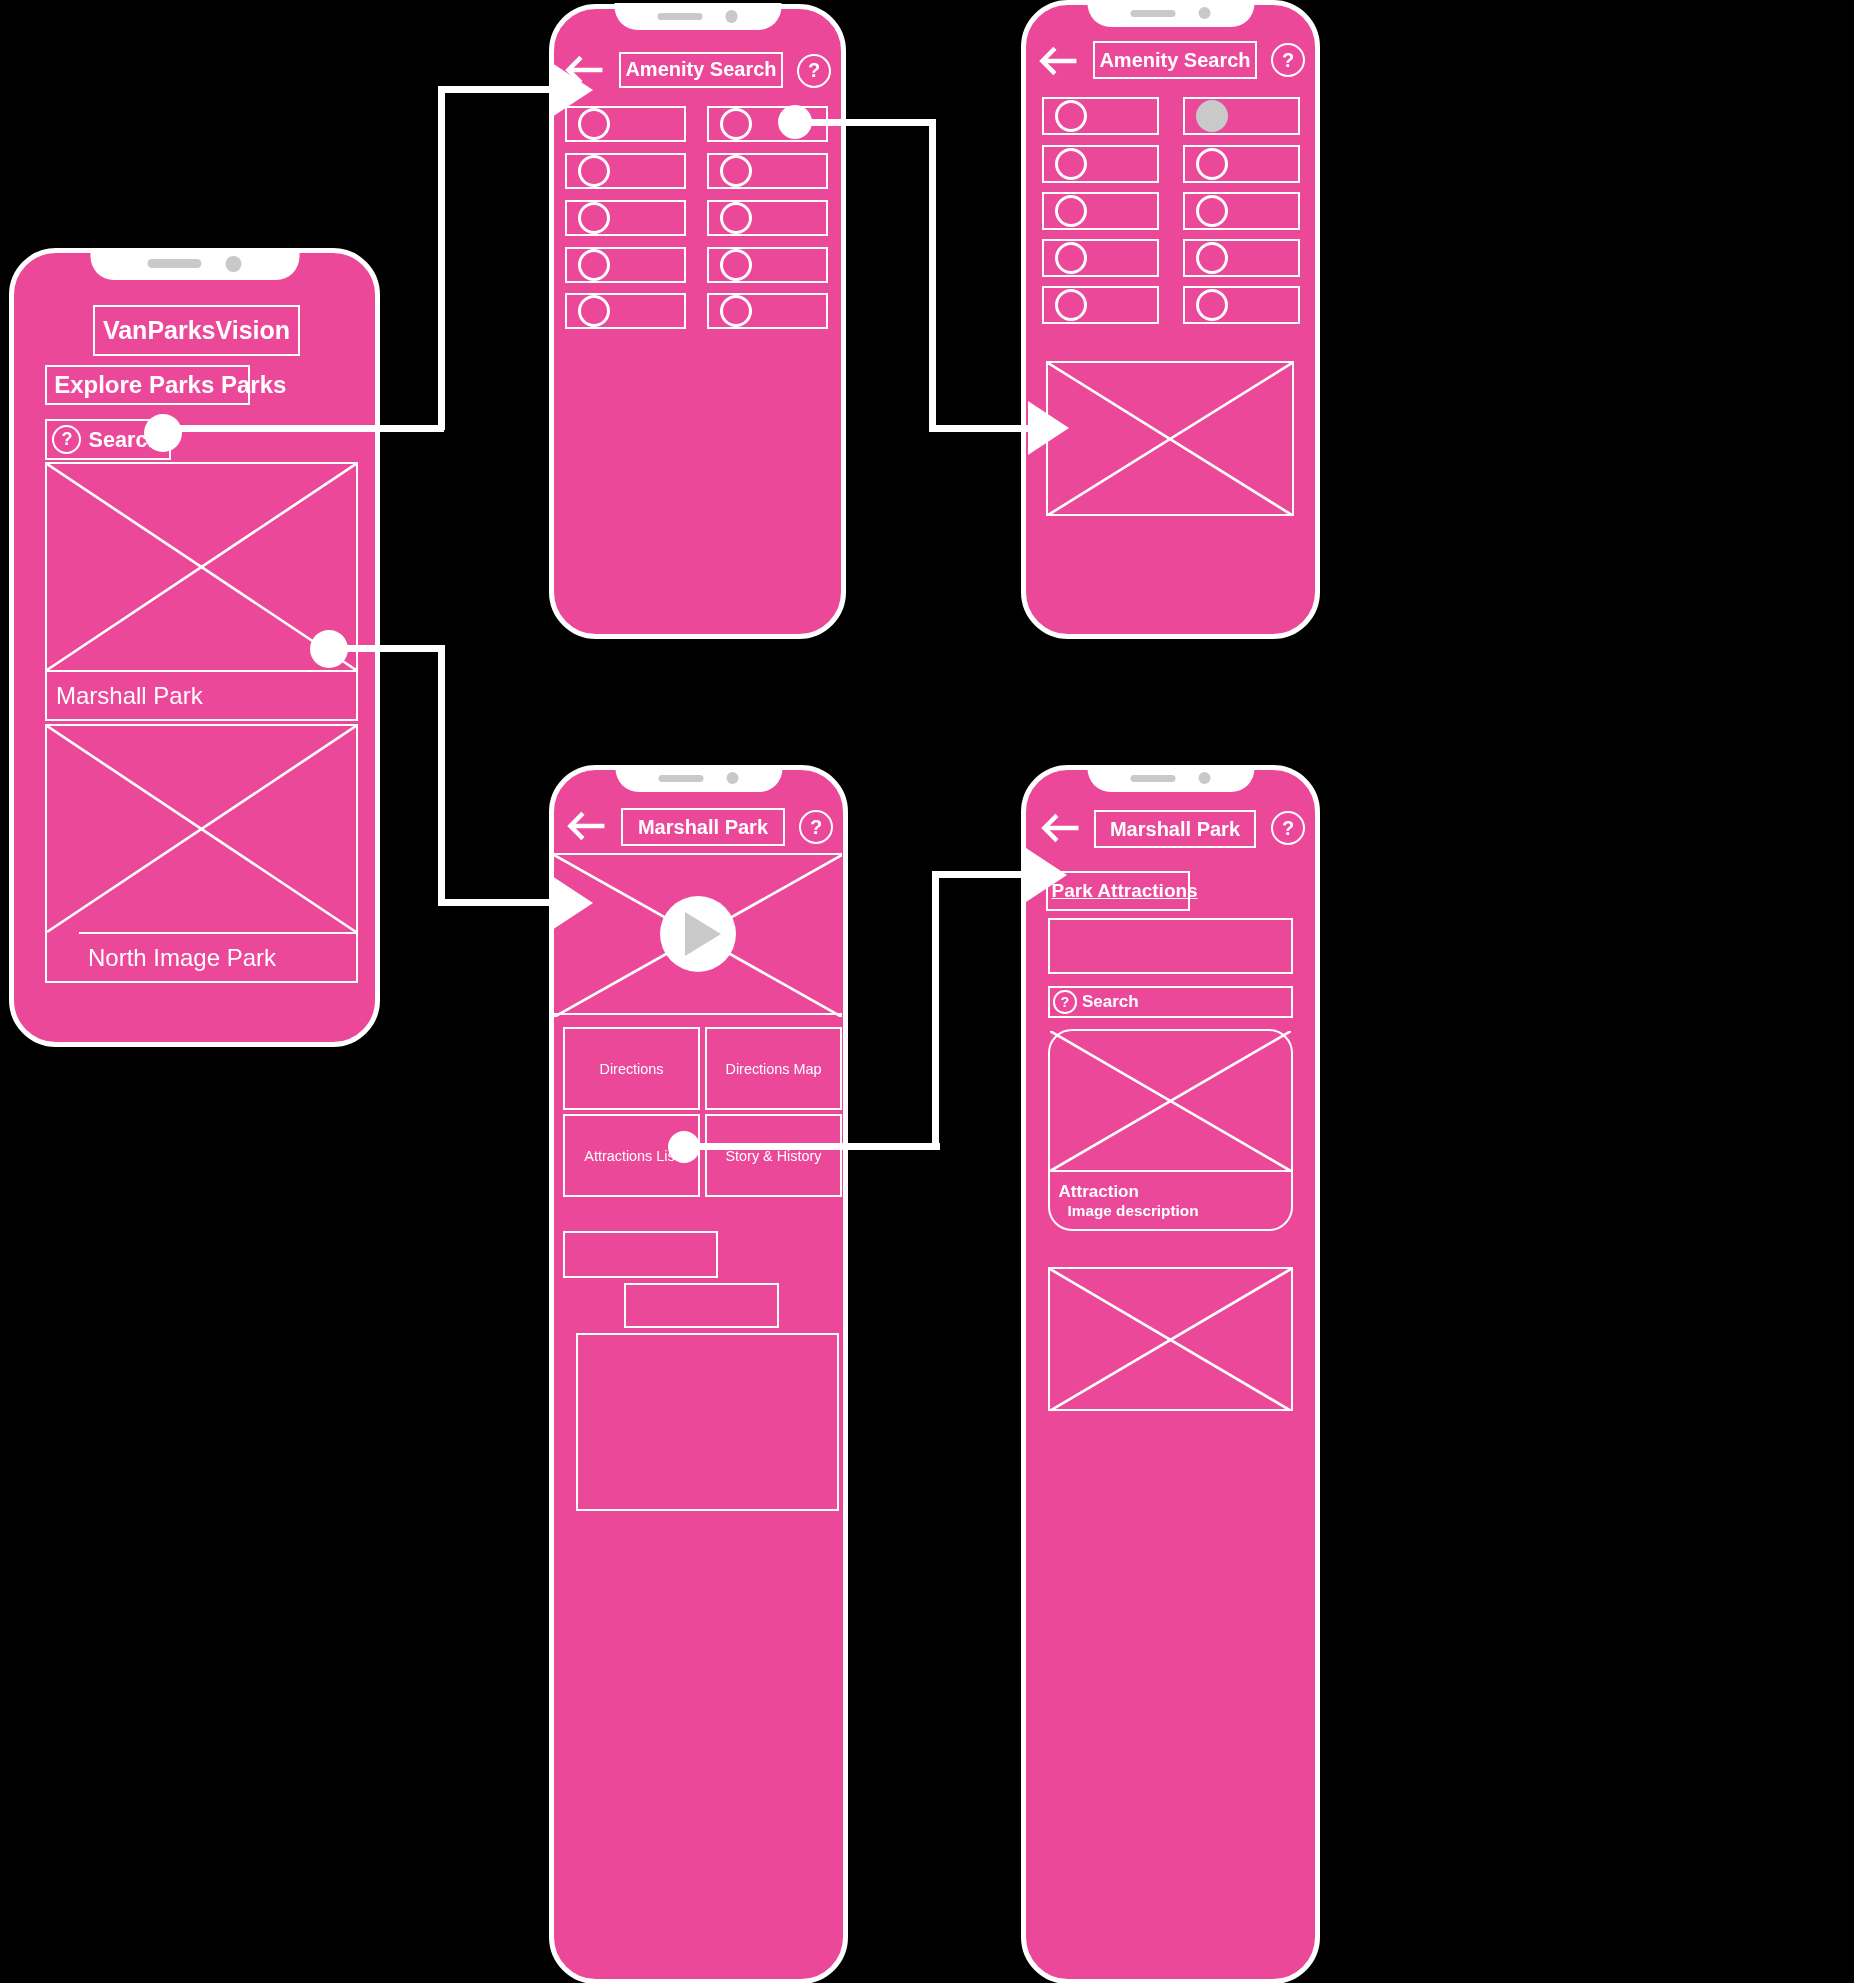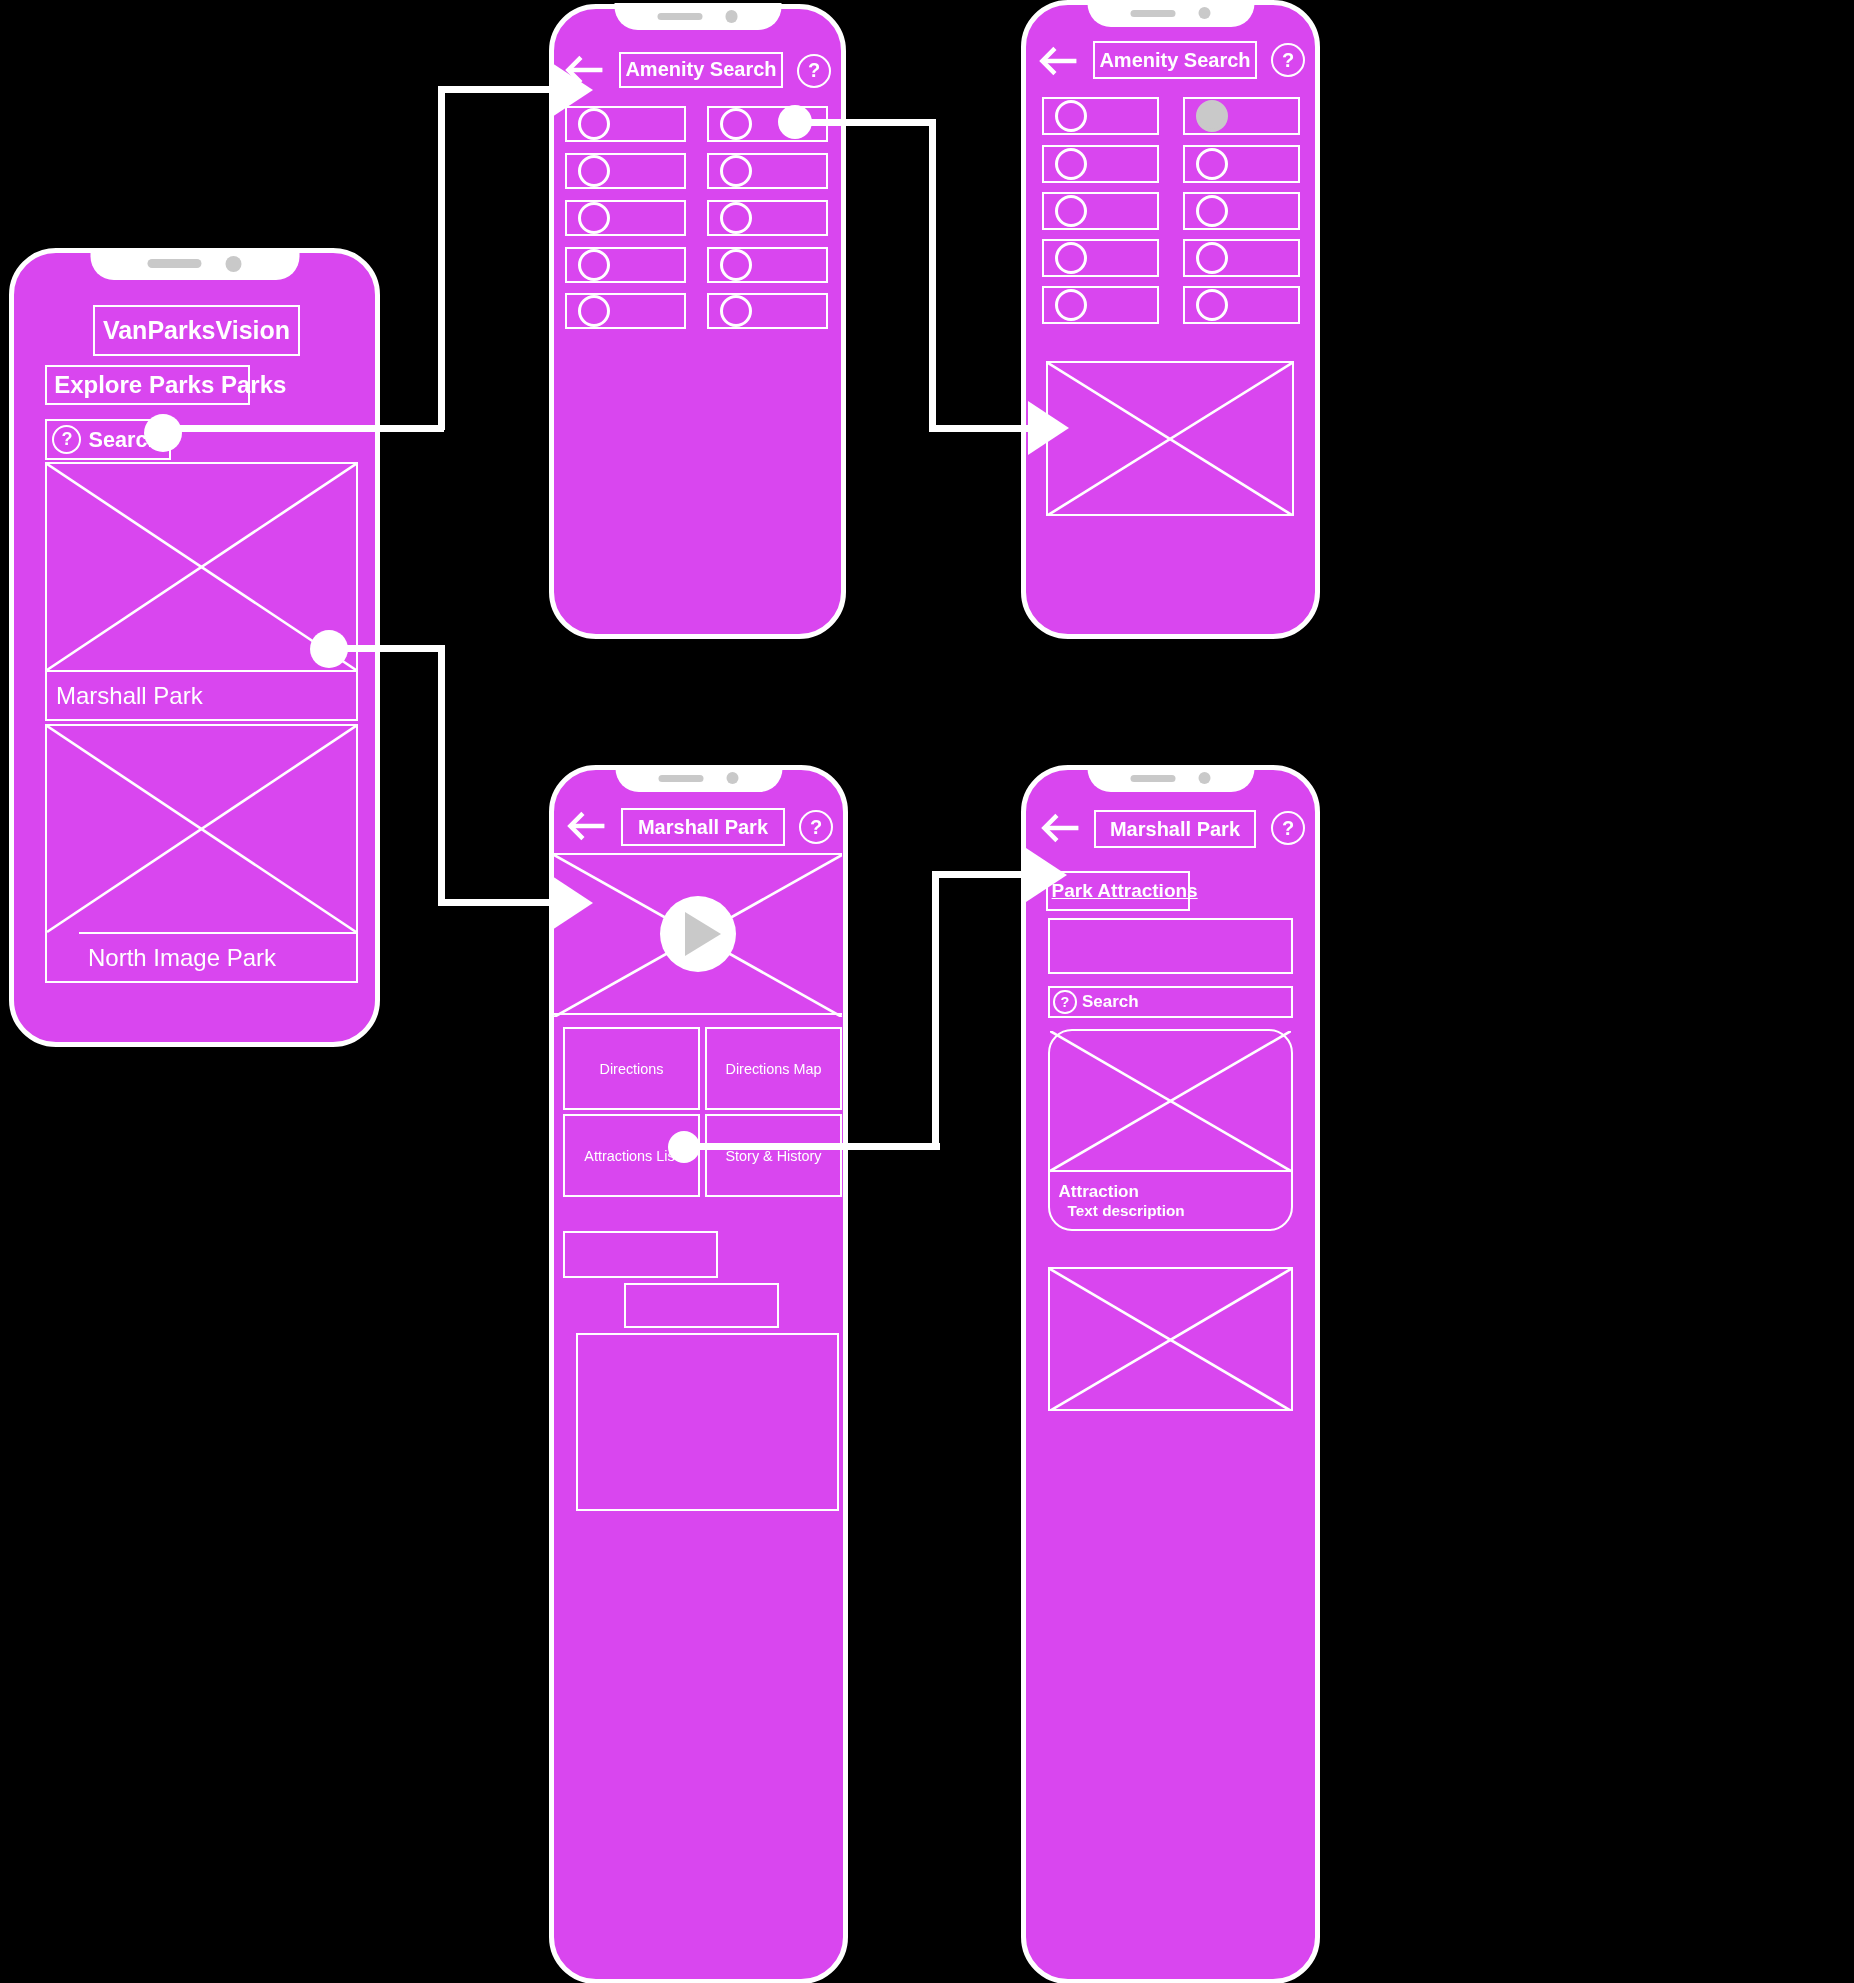--- a/index.html
+++ b/index.html
@@ -1,20 +1,20 @@
 <!DOCTYPE html>
 <html style="font-size:14.4px"><head>
 <meta charset="utf-8">
 <style>
   html,body{margin:0;padding:0;background:#000;}
   body{width:1854px;height:1984px;position:relative;overflow:hidden;
        font-family:"Liberation Sans","DejaVu Sans",sans-serif;color:#fff;}
 
   
-  .phone{position:absolute;border:5.4px solid #fff;border-radius:47px;background:#d946ef;box-sizing:border-box;}
+  .phone{position:absolute;border:5.4px solid #fff;border-radius:47px;background:#ec4899;box-sizing:border-box;}
   .notch{position:absolute;top:-5.4px;left:50%;transform:translateX(-50%);
          background:#fff;border-bottom-left-radius:23.4px;border-bottom-right-radius:23.4px;
          display:flex;align-items:center;justify-content:center;gap:23.4px;}
   .speaker{background:#c9c9c9;border-radius:6.3px;}
   .camera{background:#c9c9c9;border-radius:50%;}
   .sidebtn{position:absolute;background:#fff;border-radius:2.7px;left:-5.4px;width:5.4px;}
 
   .screen{position:absolute;left:0;right:0;overflow:hidden;}
 
   
@@ -279,21 +279,21 @@
       <span>Search</span>
     </div>
 
     <div class="imgbox" style="left:21.6px;top:259px;width:245px;height:202px;border-radius:24px;">
       <svg class="xline" viewBox="0 0 272 224" preserveAspectRatio="none">
         <line x1="0" y1="0" x2="272" y2="158" stroke="#fff" stroke-width="3"></line>
         <line x1="0" y1="158" x2="272" y2="0" stroke="#fff" stroke-width="3"></line>
       </svg>
       <div class="cap" style="height:59px;flex-direction:column;align-items:flex-start;justify-content:center;padding-left:9px;">
         <span style="font-size:17px;font-weight:700;">Attraction</span>
-        <span style="font-size:15.3px;font-weight:700;margin-left:9px;">Text description</span>
+        <span style="font-size:15.3px;font-weight:700;margin-left:9px;">Image description</span>
       </div>
     </div>
 
     <div class="imgbox" style="left:21.6px;top:497px;width:245px;height:144px;">
       <svg class="xline" viewBox="0 0 272 160" preserveAspectRatio="none">
         <line x1="0" y1="0" x2="272" y2="160" stroke="#fff" stroke-width="3"></line>
         <line x1="0" y1="160" x2="272" y2="0" stroke="#fff" stroke-width="3"></line>
       </svg>
     </div>
   </div>

